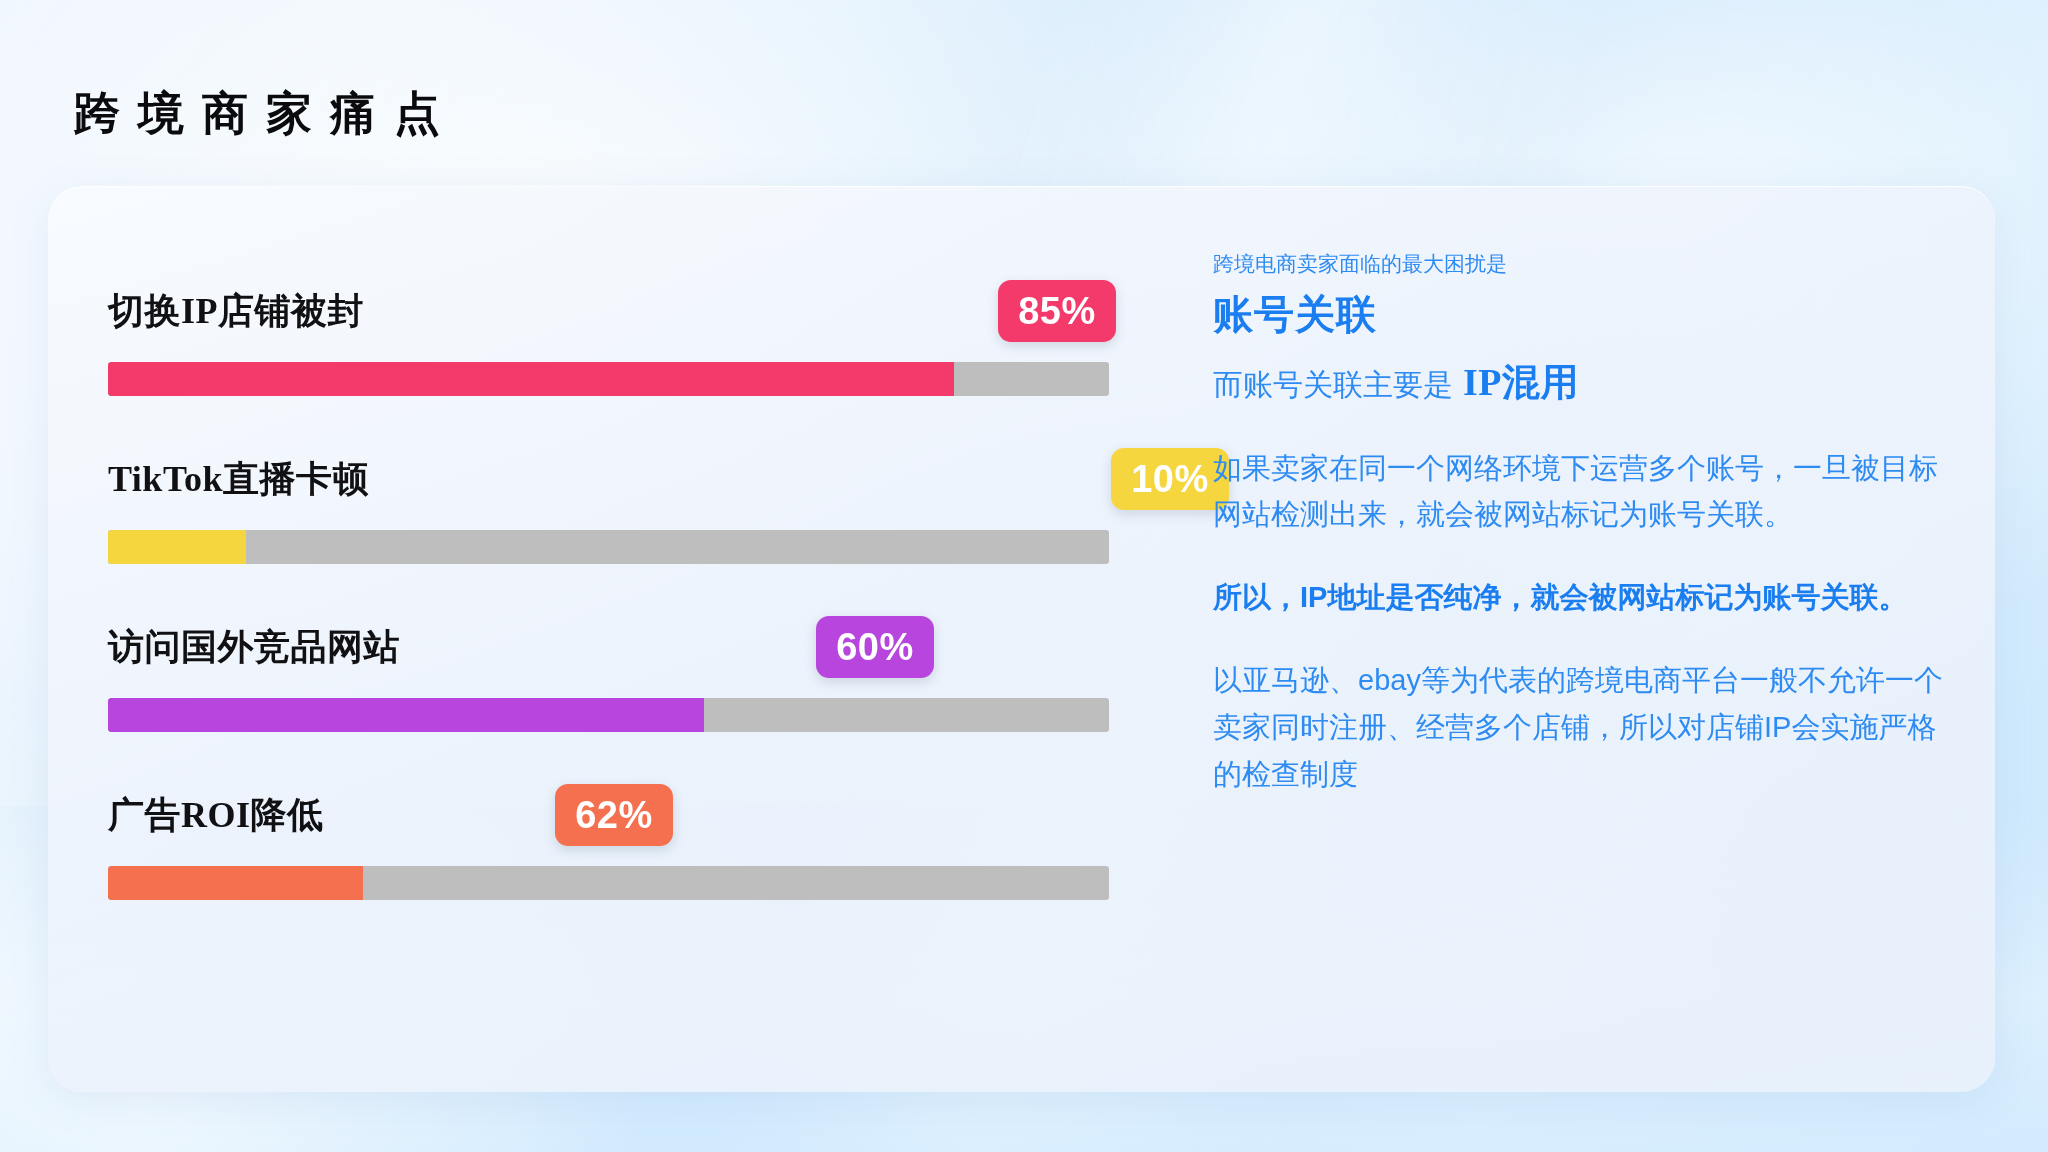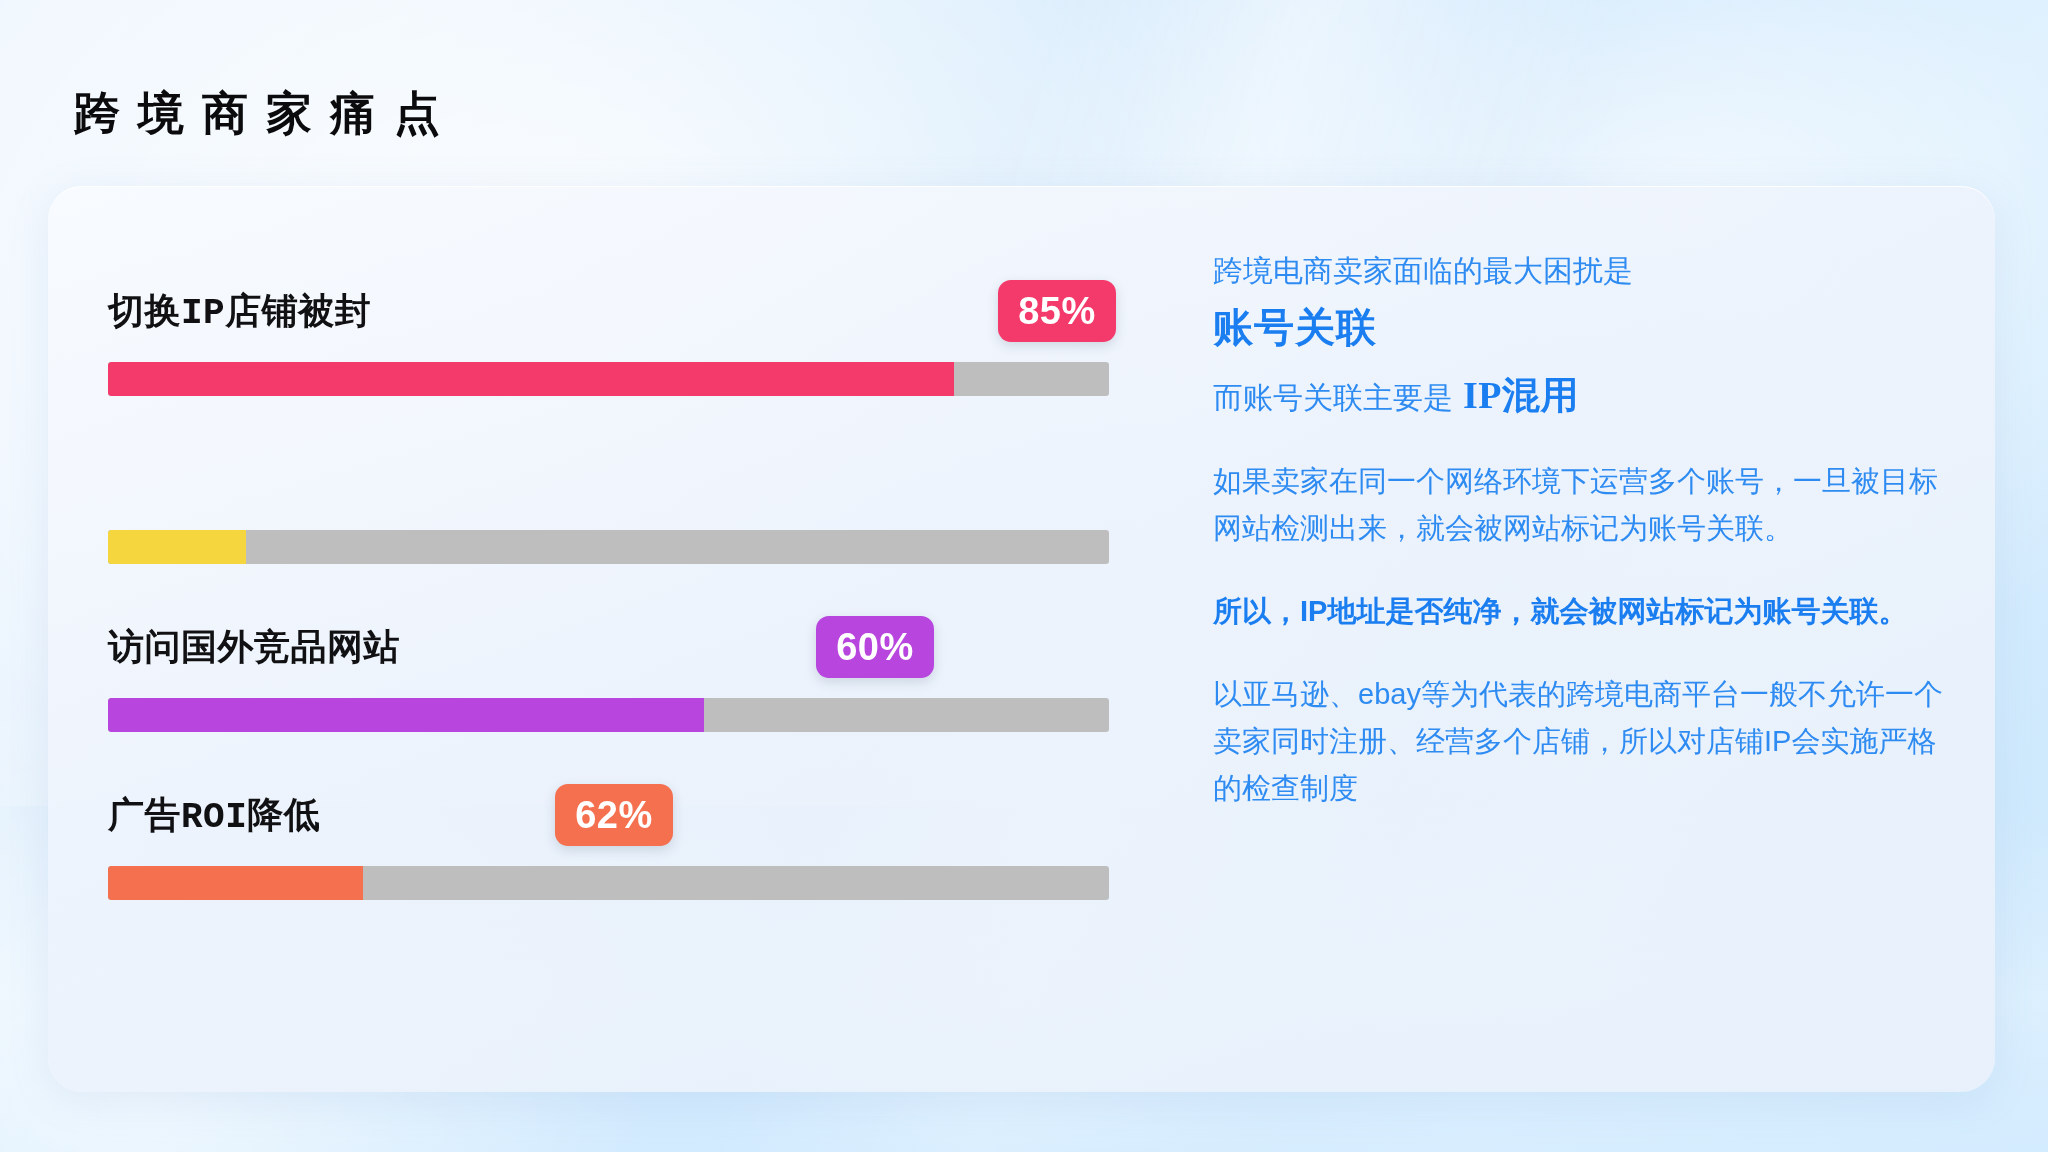--- a/index.html
+++ b/index.html
@@ -122,21 +122,21 @@
   }
   .pain-label {
     position: absolute;
     left: 0;
     bottom: 8px;
     font-size: 36px;
     font-weight: 900;
     color: #111114;
     letter-spacing: 0.5px;
     white-space: nowrap;
-    font-family: Liberation Mono, monospace;
+    font-family: Liberation Serif, serif;
   }
   .pain-badge {
     position: absolute;
     bottom: 2px;
     display: inline-flex;
     align-items: center;
     justify-content: center;
     min-width: 118px;
     height: 62px;
     padding: 0 14px;
@@ -169,26 +169,26 @@
 
   
   #info-panel {
     position: absolute;
     left: 1165px;
     top: 62px;
     width: 740px;
     color: #2e8bf2;
   }
   .info-lead {
-    font-size: 30px;
+    font-size: 21px;
     line-height: 1.5;
     font-weight: 400;
     color: #2e8bf2;
     margin: 0 0 4px 0;
-    font-family: Liberation Serif, serif;
+    font-family: Liberation Sans, sans-serif;
   }
   .info-highlight {
     font-size: 40px;
     line-height: 1.5;
     font-weight: 900;
     color: #1a7ef0;
     letter-spacing: 1px;
     margin: 4px 0 10px 0;
     font-family: "Liberation Sans", "DejaVu Sans", sans-serif;
   }
@@ -239,20 +239,24 @@
       <div class="pain-row">
         <div class="pain-row-head">
           <div class="pain-label">切换IP店铺被封</div>
           <div class="pain-badge" style="left: 890px; background: rgb(244, 58, 107);">85%</div>
         </div>
         <div class="pain-track" style="background: rgb(190, 190, 190);">
           <div class="pain-fill" style="width: 84.5%; background: rgb(244, 58, 107);"></div>
         </div>
       </div>
       <div class="pain-row">
+        <div class="pain-row-head">
+          <div class="pain-label">TikTok直播卡顿</div>
+          <div class="pain-badge" style="left: 1003px; background: rgb(245, 214, 63);">10%</div>
+        </div>
         <div class="pain-track" style="background: rgb(190, 190, 190);">
           <div class="pain-fill" style="width: 13.8%; background: rgb(245, 214, 63);"></div>
         </div>
       </div>
       <div class="pain-row">
         <div class="pain-row-head">
           <div class="pain-label">访问国外竞品网站</div>
           <div class="pain-badge" style="left: 708px; background: rgb(183, 69, 222);">60%</div>
         </div>
         <div class="pain-track" style="background: rgb(190, 190, 190);">

